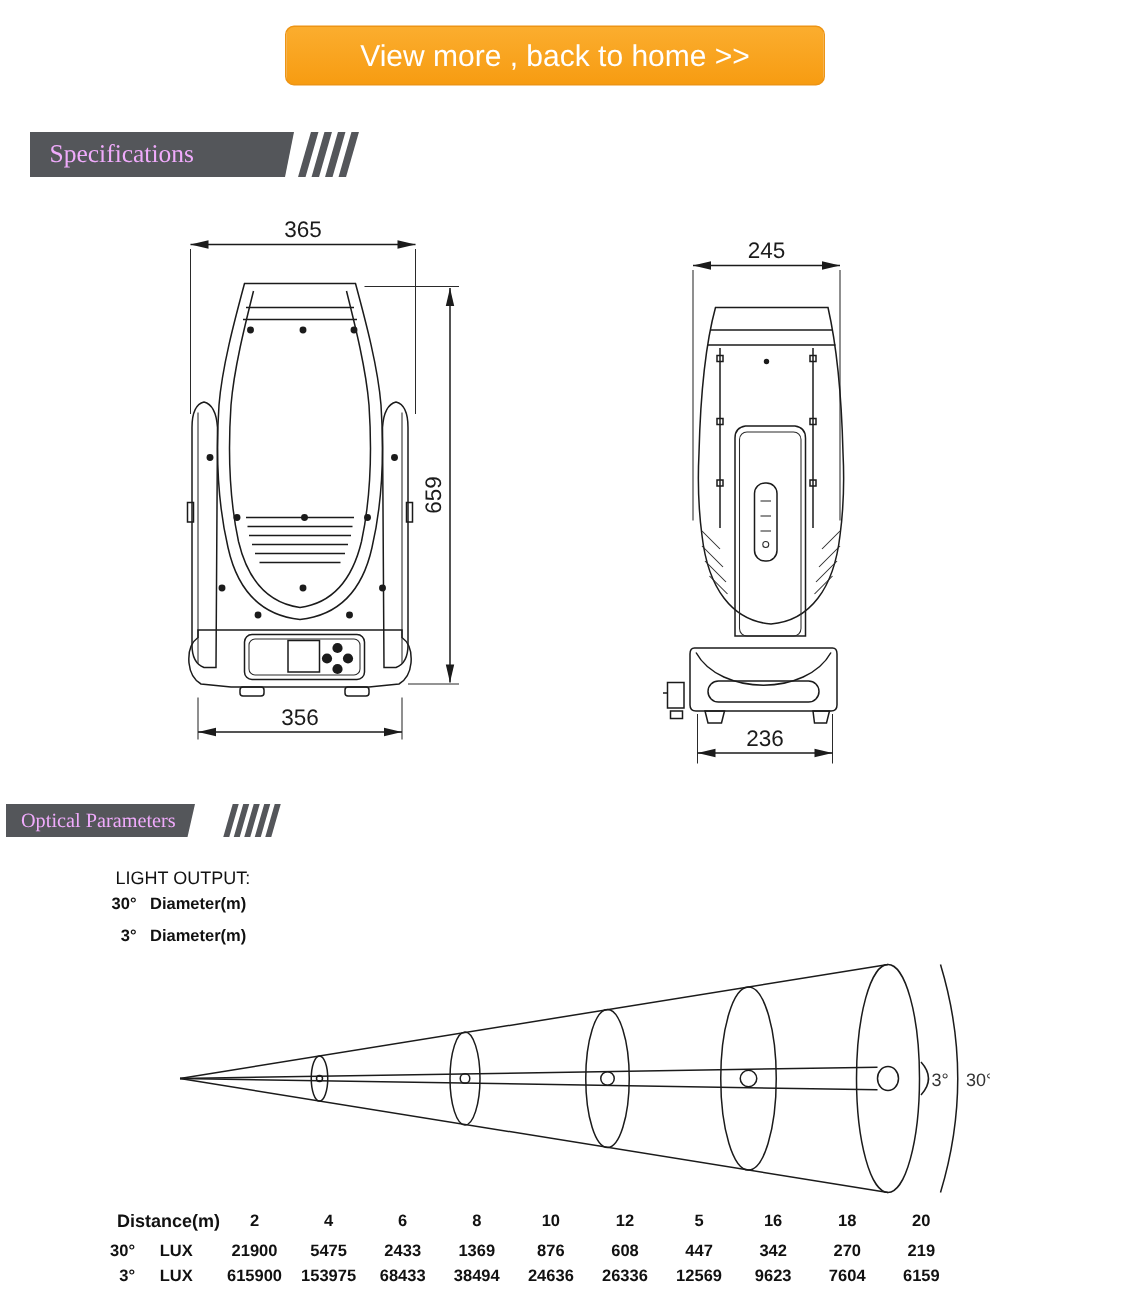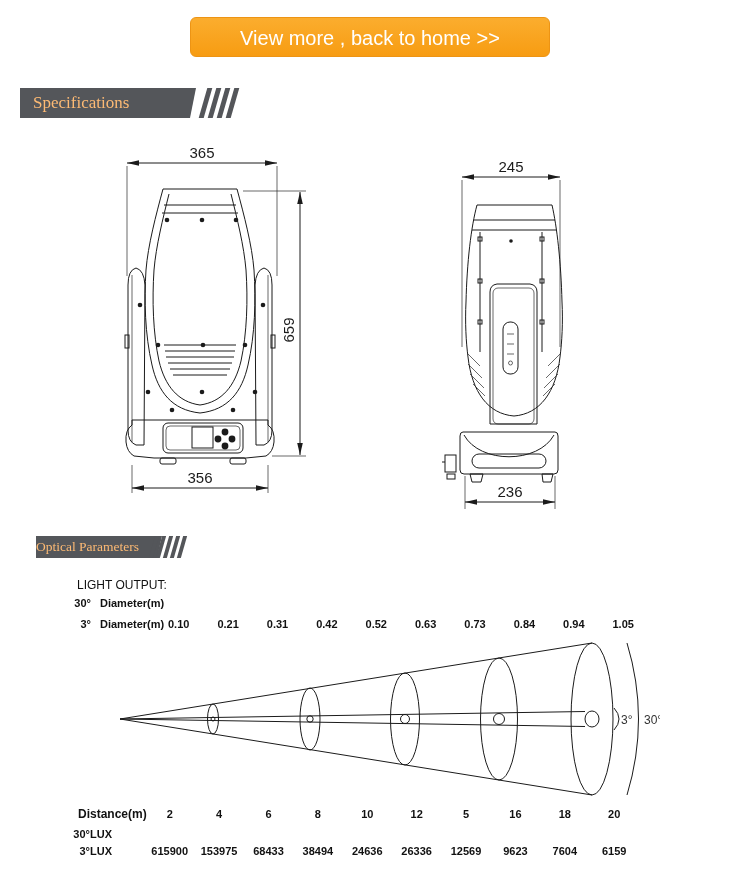--- a/index.html
+++ b/index.html
@@ -7,26 +7,26 @@
           font-family:"Liberation Sans", sans-serif;color:#111;}
 
   
   .view-btn{position:absolute;left:190px;top:17px;width:360px;height:40px;
     background:linear-gradient(#fbad2e,#f79c12);
     border:1px solid #ed9414;border-radius:6px;
     color:#ffffff;font-size:20px;line-height:40px;text-align:center;cursor:pointer;
     box-sizing:border-box;}
 
   
-  .sec-bar{position:absolute;background:#54565a;color:#fdba74;
+  .sec-bar{position:absolute;background:#54565a;color:#f0abfc;
     font-family:"Liberation Serif", serif;box-sizing:border-box;}
   .sec-bar.spec{left:20px;top:88px;width:176px;height:30px;font-size:17px;line-height:30px;
     padding-left:13px;clip-path:polygon(0 0,100% 0,calc(100% - 6px) 100%,0 100%);}
-  .sec-bar.opt{left:36px;top:536px;width:126px;height:22px;font-size:13.5px;line-height:22px;
-    clip-path:polygon(0 0,100% 0,calc(100% - 5px) 100%,0 100%);}
+  .sec-bar.opt{left:4px;top:536px;width:126px;height:22px;font-size:13.5px;line-height:22px;
+    padding-left:10px;clip-path:polygon(0 0,100% 0,calc(100% - 5px) 100%,0 100%);}
   .stripes{position:absolute;display:flex;}
   .stripes.spec{left:203px;top:88px;height:30px;gap:4px;}
   .stripes.opt{left:152px;top:536px;height:22px;gap:3px;}
   .stripe{background:#54565a;transform:skewX(-16deg);}
   .stripes.spec .stripe{width:5px;height:30px;}
   .stripes.opt .stripe{width:4px;height:22px;}
 
   
   .drawing{position:absolute;text-decoration:underline;}
   svg .ln{stroke:#1b1b1b;stroke-width:1;fill:none;}
@@ -35,21 +35,21 @@
   svg .dimtxt{font-family:"Liberation Sans",sans-serif;font-size:15px;fill:#1b1b1b;}
 
   
   .tbl-head{position:absolute;font-size:12px;font-weight:normal;}
   .trow{position:absolute;left:60px;display:flex;font-size:11px;font-weight:bold;height:14px;line-height:14px;}
   .c-angle{width:31px;text-align:right;}
   .c-label{width:63px;box-sizing:border-box;padding-left:9px;}
   .vals{display:flex;}
   .vals .cell{width:49.4px;text-align:center;}
   .trow.bot .c-angle{width:30px;}
-  .trow.bot .c-unit{width:55px;text-align:left;}
+  .trow.bot .c-unit{width:55px;text-align:center;}
   .trow.bot .c-dist{width:85px;box-sizing:border-box;padding-left:18px;}
   .beamtxt{font-family:"Liberation Sans",sans-serif;font-size:12px;fill:#333;}
 </style>
 </head>
 <body>
 
 <div id="canvas">
 
   <div class="view-btn">View more , back to home &gt;&gt;</div>
 
@@ -239,32 +239,20 @@
   </div>
 
   <div class="tbl-head" style="left:77px;top:578px">LIGHT OUTPUT:</div>
   <div class="trow" style="top:596px">
     <span class="c-angle">30°</span>
     <span class="c-label">Diameter(m)</span>
   </div>
   <div class="trow" style="top:617px">
     <span class="c-angle">3°</span>
     <span class="c-label">Diameter(m)</span>
-    <span class="vals">
-        <span class="cell">0.10</span>
-        <span class="cell">0.21</span>
-        <span class="cell">0.31</span>
-        <span class="cell">0.42</span>
-        <span class="cell">0.52</span>
-        <span class="cell">0.63</span>
-        <span class="cell">0.73</span>
-        <span class="cell">0.84</span>
-        <span class="cell">0.94</span>
-        <span class="cell">1.05</span>
-      </span>
   </div>
 
   <div class="drawing" style="left:100px;top:640px">
     <svg width="560" height="170" viewBox="0 0 560 170">
       <g>
         <line class="ln" x1="20" y1="79" x2="492" y2="3"></line>
         <line class="ln" x1="20" y1="79" x2="492" y2="155"></line>
         <ellipse class="ln" cx="492" cy="79" rx="21" ry="76"></ellipse>
         <ellipse class="ln" cx="113" cy="79" rx="5.5" ry="15"></ellipse>
         <ellipse class="ln" cx="210" cy="79" rx="10" ry="31"></ellipse>
@@ -298,20 +286,32 @@
         <span class="cell">12</span>
         <span class="cell">5</span>
         <span class="cell">16</span>
         <span class="cell">18</span>
         <span class="cell">20</span>
       </span>
   </div>
   <div class="trow bot" style="top:827px">
     <span class="c-angle">30°</span>
     <span class="c-unit">LUX</span>
+    <span class="vals">
+        <span class="cell">21900</span>
+        <span class="cell">5475</span>
+        <span class="cell">2433</span>
+        <span class="cell">1369</span>
+        <span class="cell">876</span>
+        <span class="cell">608</span>
+        <span class="cell">447</span>
+        <span class="cell">342</span>
+        <span class="cell">270</span>
+        <span class="cell">219</span>
+      </span>
   </div>
   <div class="trow bot" style="top:844px">
     <span class="c-angle">3°</span>
     <span class="c-unit">LUX</span>
     <span class="vals">
         <span class="cell">615900</span>
         <span class="cell">153975</span>
         <span class="cell">68433</span>
         <span class="cell">38494</span>
         <span class="cell">24636</span>

